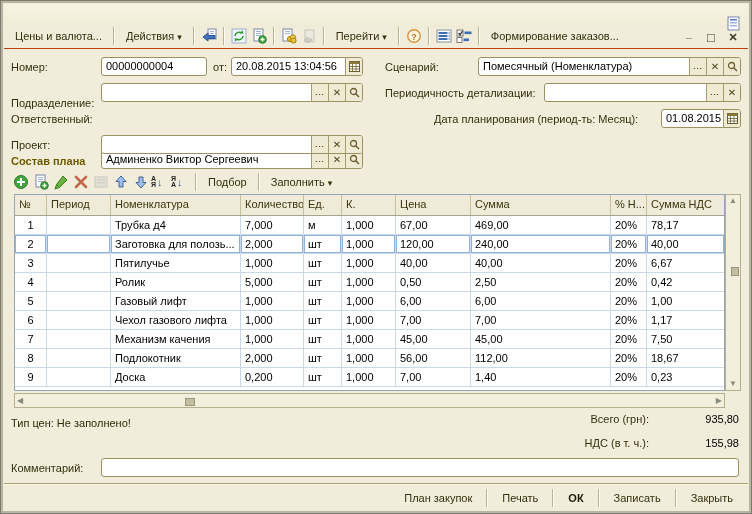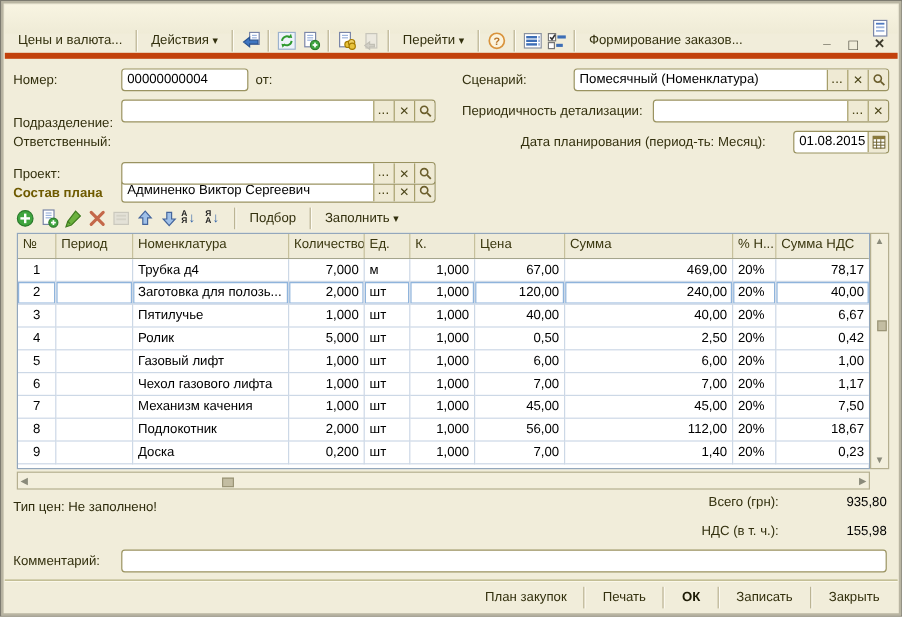--- a/index.html
+++ b/index.html
@@ -12,21 +12,21 @@
   .titlebar .title{font-weight:bold;font-size:12px;color:#443d0c;margin-left:5px;flex:1;
                    white-space:nowrap;overflow:hidden;}
   .win-controls{display:flex;gap:8px;margin-right:4px;}
   .wbtn{width:14px;height:14px;line-height:13px;text-align:center;color:#3c3a2c;font-size:11px;
         font-weight:bold;cursor:default;}
   .wbtn.min::after{content:"_";position:relative;top:-4px;}
   .wbtn.max::after{content:"□";font-size:13px;}
   .wbtn.close::after{content:"✕";}
   
   .toolbar{position:absolute;left:3px;top:23px;right:3px;height:25px;display:flex;align-items:center;
-           border-bottom:5px solid #c2410c;padding:0 4px;box-sizing:border-box;}
+           border-bottom:1px solid #c2410c;padding:0 4px;box-sizing:border-box;}
   .tbtn{padding:3px 7px;white-space:nowrap;color:#33300e;border-radius:2px;}
   .arrow-down::after{content:"▾";font-size:9px;margin-left:3px;color:#33300e;}
   .vsep{width:0;height:18px;border-left:1px solid #bbb493;border-right:1px solid #fdfbf2;margin:0 4px;}
   .icon{width:18px;height:18px;display:inline-flex;align-items:center;justify-content:center;margin:0 1px;}
   .icon svg{display:block;}
   .icon.disabled{opacity:.45;filter:grayscale(1);}
   .lab{position:absolute;white-space:nowrap;line-height:20px;color:#33300e;}
   .field{position:absolute;height:19px;background:#fff;border:1px solid #9a9361;border-radius:3px;
          display:flex;align-items:stretch;box-sizing:border-box;overflow:hidden;}
   .field .val{flex:1;padding:0 4px;line-height:17px;color:#000;white-space:nowrap;overflow:hidden;}
@@ -43,21 +43,21 @@
   
   .grid{position:absolute;left:13px;top:193px;width:711px;height:197px;border:1px solid #93a7bc;
         box-sizing:border-box;background:#fff;}
   .grid-header{display:flex;height:20px;background:#efebd8;border-bottom:1px solid #a5a58d;}
   .hcell{box-sizing:border-box;padding:0 4px;line-height:19px;border-right:1px solid #c6c09c;
          color:#3a370f;white-space:nowrap;overflow:hidden;}
   .grid-row{display:flex;height:19px;background:#fff;}
   .cell{box-sizing:border-box;padding:0 4px;line-height:18px;border-right:1px solid #ccd8e6;
         border-bottom:1px solid #ccd8e6;color:#000;white-space:nowrap;overflow:hidden;}
   .grid-row.current .cell{box-shadow:inset 0 0 0 1px #8fb4dc;}
-  .al-left{text-align:left;}.al-right{text-align:right;}.al-center{text-align:center;}
+  .al-left{text-align:left;}.al-right{}.al-center{text-align:center;}
   .c0{width:32px;}.c1{width:64px;}.c2{width:130px;}.c3{width:63px;}.c4{width:38px;}
   .c5{width:54px;}.c6{width:75px;}.c7{width:140px;}.c8{width:36px;}.c9{width:77px;border-right:none;}
   
   .vscroll{position:absolute;left:724px;top:193px;width:16px;height:197px;background:#f3efdd;
            border:1px solid #b5af90;box-sizing:border-box;display:flex;flex-direction:column;
            align-items:center;justify-content:space-between;padding:2px 0;}
   .hscroll{position:absolute;left:13px;top:392px;width:711px;height:15px;background:#f3efdd;
            border:1px solid #b5af90;box-sizing:border-box;display:flex;align-items:center;
            justify-content:space-between;padding:0 2px;}
   .sarrow{color:#8a8a7a;font-size:8px;line-height:8px;}
@@ -181,20 +181,30 @@
     </span>
     <span class="vsep"></span>
     <span class="tbtn">Формирование заказов...</span>
   </div>
 
   <span class="lab" style="left:10px;top:56px;">Номер:</span>
   <div class="field" style="left:100px;top:56px;width:106px;">
     <span class="val">00000000004</span>
   </div>
   <span class="lab" style="left:212px;top:56px;">от:</span>
+  <div class="field" style="left:230px;top:56px;width:132px;">
+    <span class="val">20.08.2015 13:04:56</span>
+    <span class="fbtn">
+        <svg width="11" height="11">
+          <rect x="0.5" y="0.5" width="10" height="10" fill="#fff" stroke="#6b5e2c"></rect>
+          <rect x="0.5" y="0.5" width="10" height="2.5" fill="#8a7a3a"></rect>
+          <path d="M0.5 5.5h10M0.5 8h10M3.5 3v8M7 3v8" stroke="#6b5e2c" stroke-width="0.8"></path>
+        </svg>
+      </span>
+  </div>
 
   <span class="lab" style="left:10px;top:92px;">Подразделение:</span>
   <div class="field" style="left:100px;top:82px;width:262px;">
     <span class="val"></span>
     <span class="fbtn dots">...</span>
     <span class="fbtn clear">✕</span>
     <span class="fbtn">
         <svg width="11" height="11">
           <circle cx="4.5" cy="4.5" r="3" fill="none" stroke="#6b5e2c" stroke-width="1.3"></circle>
           <path d="M7 7l3 3" stroke="#6b5e2c" stroke-width="1.5"></path>

